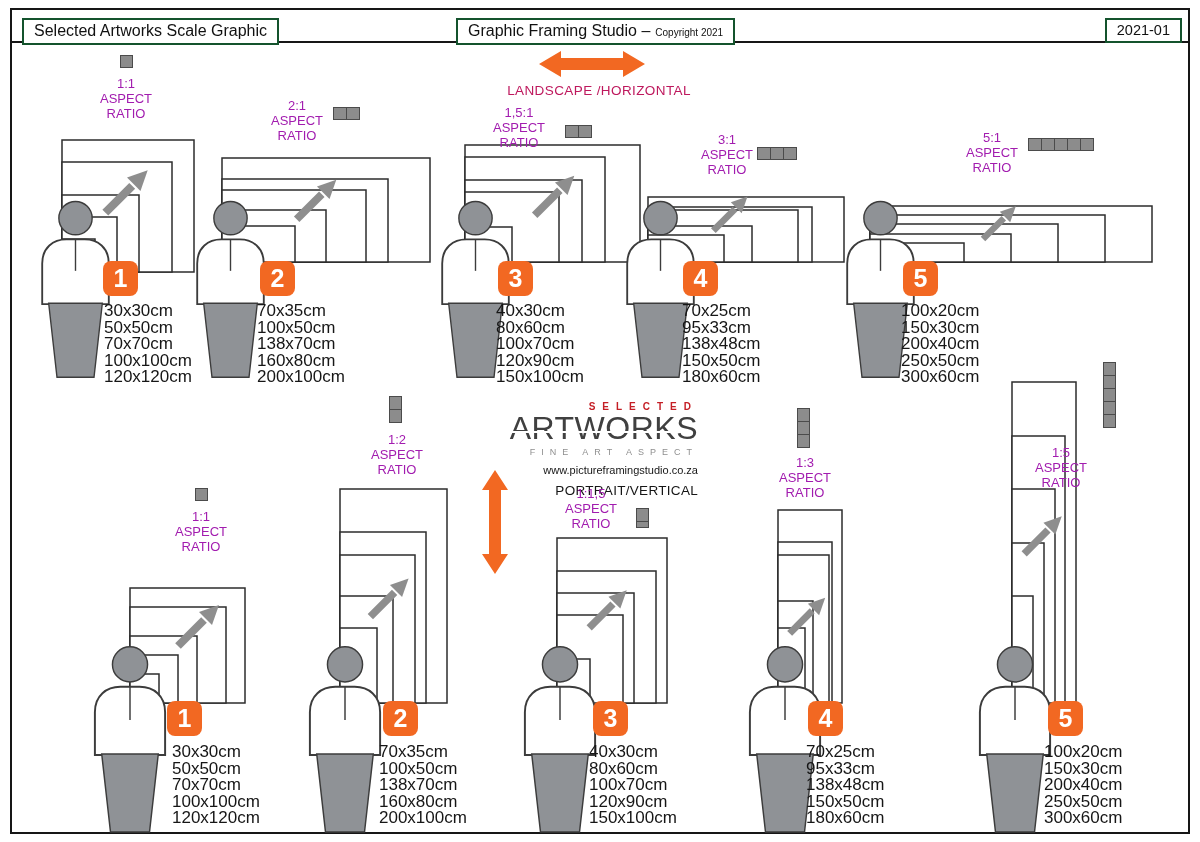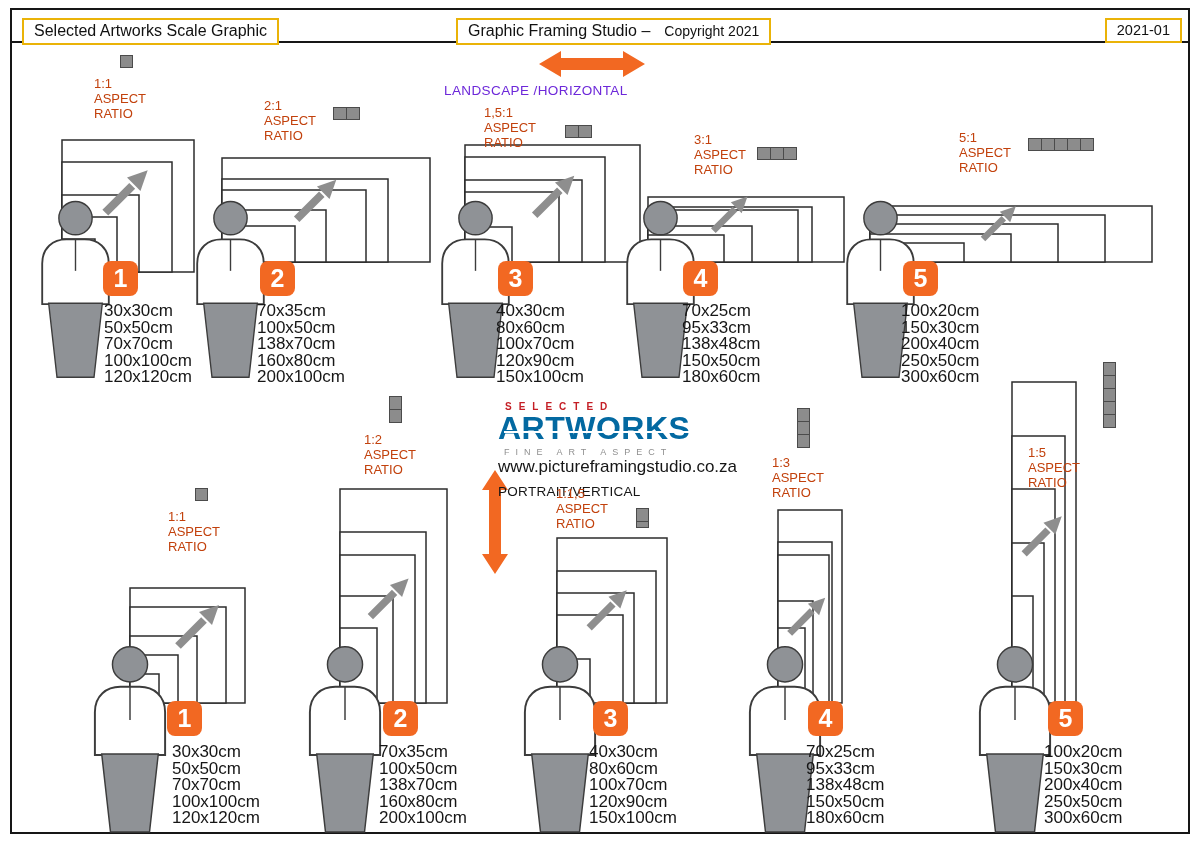--- a/index.html
+++ b/index.html
@@ -1,40 +1,40 @@
 <!DOCTYPE html>
 <html><head>
 <meta charset="utf-8">
 <style>
   * {margin:0;padding:0;box-sizing:border-box}
   html,body {background:#e9e9e9}
   body {font-family:"Liberation Sans",sans-serif}
   .page {position:relative;width:1200px;height:842px;background:#fff;overflow:hidden;margin:0 auto}
   .frame {position:absolute;left:10px;top:8px;right:10px;bottom:8px;border:2px solid #161616}
   .hline {position:absolute;left:12px;right:12px;top:41px;height:2px;background:#161616}
-  .hbox {position:absolute;background:#fff;border:2px solid #eab308;padding:2px 10px 3px;font-size:16px;color:#111;white-space:nowrap;z-index:3}
-  .hbox .copyright {font-size:14px;margin-left:14px}
-  .dir-label {position:absolute;left:444px;top:83px;width:250px;text-align:left;font-size:13.5px;color:#6d28d9;letter-spacing:.4px}
-  .rlabel {position:absolute;text-align:left;font-size:13px;line-height:15px;color:#c2410c;z-index:2}
+  .hbox {position:absolute;background:#fff;border:2px solid #14532d;padding:2px 10px 3px;font-size:16px;color:#111;white-space:nowrap;z-index:3}
+  .hbox .copyright {font-size:10px;margin-left:5px}
+  .dir-label {position:absolute;left:474px;top:83px;width:250px;text-align:center;font-size:13.5px;color:#be185d;letter-spacing:.4px}
+  .rlabel {position:absolute;text-align:center;font-size:13px;line-height:15px;color:#a21caf;z-index:2}
   .ricon {background:#8c8c8c;border:1px solid #4b4b4b}
   .ricon.inblock {width:13px;height:13px;margin:0 auto 8px}
   .ricon.abs {position:absolute;z-index:2}
   .ricon-h {background-image:repeating-linear-gradient(to right,transparent 0,transparent 12px,#4b4b4b 12px,#4b4b4b 13px)}
   .ricon-v {background-image:repeating-linear-gradient(to bottom,transparent 0,transparent 12px,#4b4b4b 12px,#4b4b4b 13px)}
   .illus {position:absolute}
   .illus rect {fill:#fff;stroke:#2d2d2d;stroke-width:1.5}
   .badge {position:absolute;width:35px;height:35px;background:#f26822;border-radius:8px;color:#fff;font-size:25px;font-weight:bold;display:flex;align-items:center;justify-content:center;z-index:2}
   .sizes {position:absolute;font-size:17px;line-height:16.5px;color:#161616;white-space:pre-line;z-index:2}
   .oarrow {position:absolute;z-index:1}
-  .logo-block {position:absolute;text-align:left;color:#161616;z-index:2}
+  .logo-block {position:absolute;text-align:right;color:#161616;z-index:2}
   .logo-top {font-size:10px;font-weight:bold;color:#c41e25;letter-spacing:7px;text-indent:7px}
-  .logo-main {position:relative;font-size:32px;font-weight:700;line-height:1.05;color:#0369a1;letter-spacing:.5px}
+  .logo-main {position:relative;font-size:32px;font-weight:400;line-height:1.05;color:#404040;letter-spacing:.5px}
   .logo-main .stencil {position:absolute;left:6px;right:6px;top:57%;height:2px;background:#fff}
   .logo-sub {font-size:9px;color:#8f8f8f;letter-spacing:6px;text-indent:6px;margin-top:1px}
-  .website {font-size:17px;}
+  .website {font-size:11px;margin-top:7px}
   .portrait-label {font-size:13.5px;margin-top:7px;letter-spacing:.3px}
 </style>
 </head>
 <body>
 
 <svg width="0" height="0" style="position:absolute" aria-hidden="true">
   <defs>
     <symbol id="sym-person" viewBox="0 0 100 200">
       <circle cx="50" cy="25" r="18" fill="#8f9296" stroke="#3c3c3c" stroke-width="1.5"></circle>
       <path d="M14,118 L14,74 C14,57 26,48 40,48 L60,48 C74,48 86,57 86,74 L86,118 Z" fill="#ffffff" stroke="#3c3c3c" stroke-width="2"></path>

